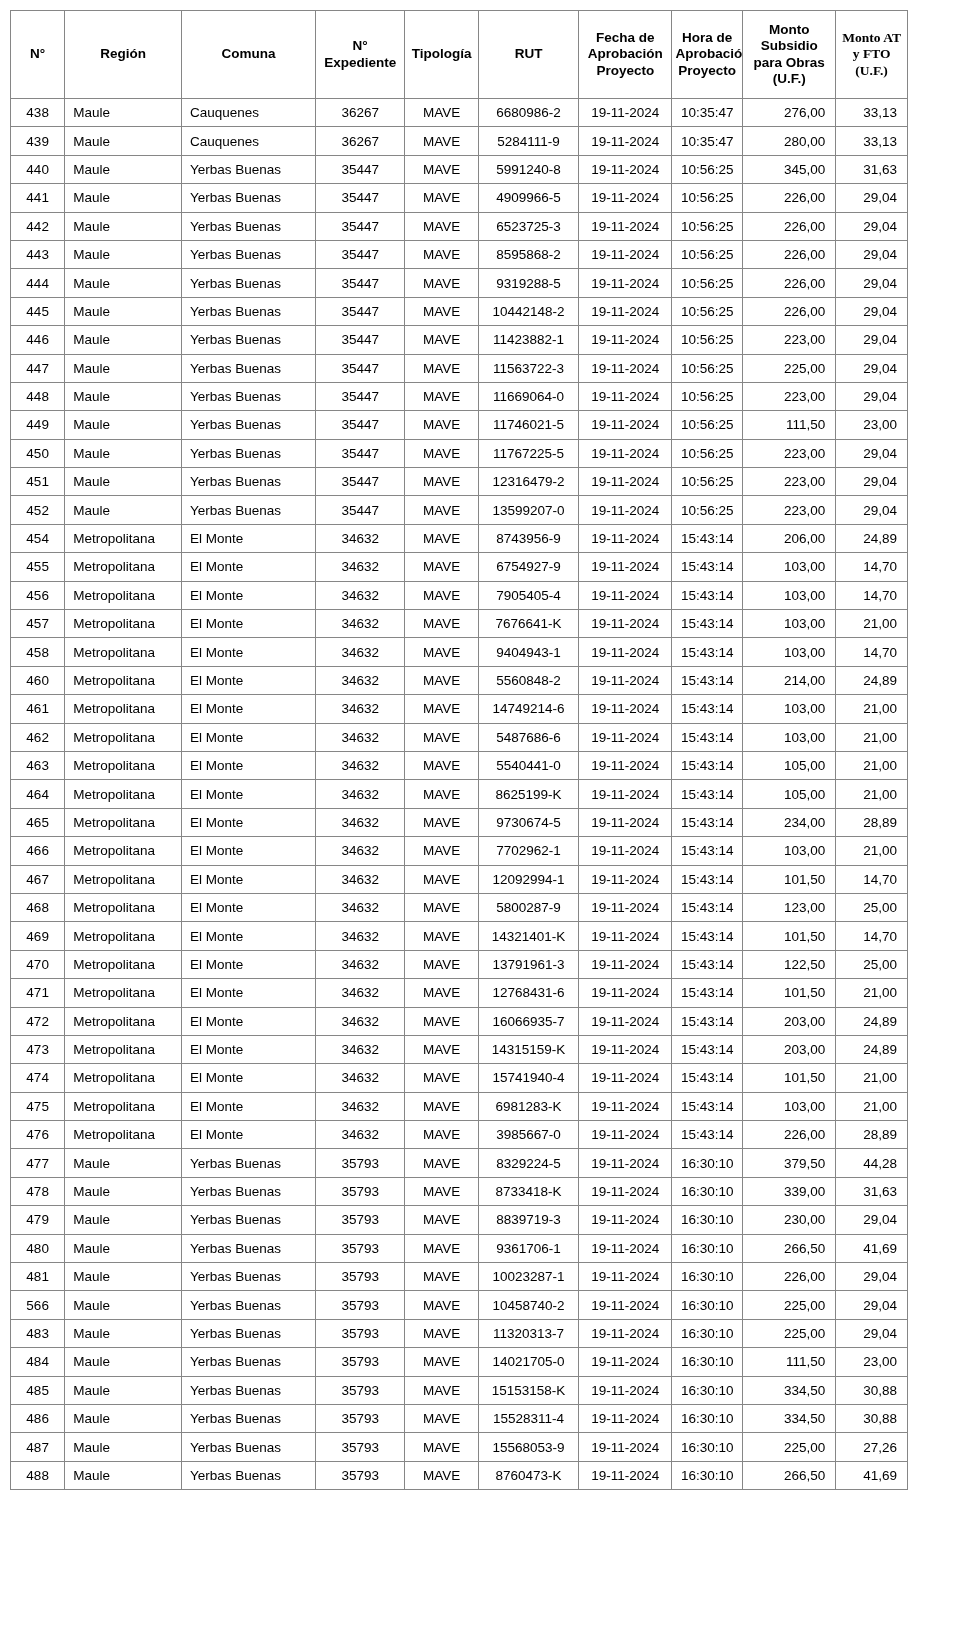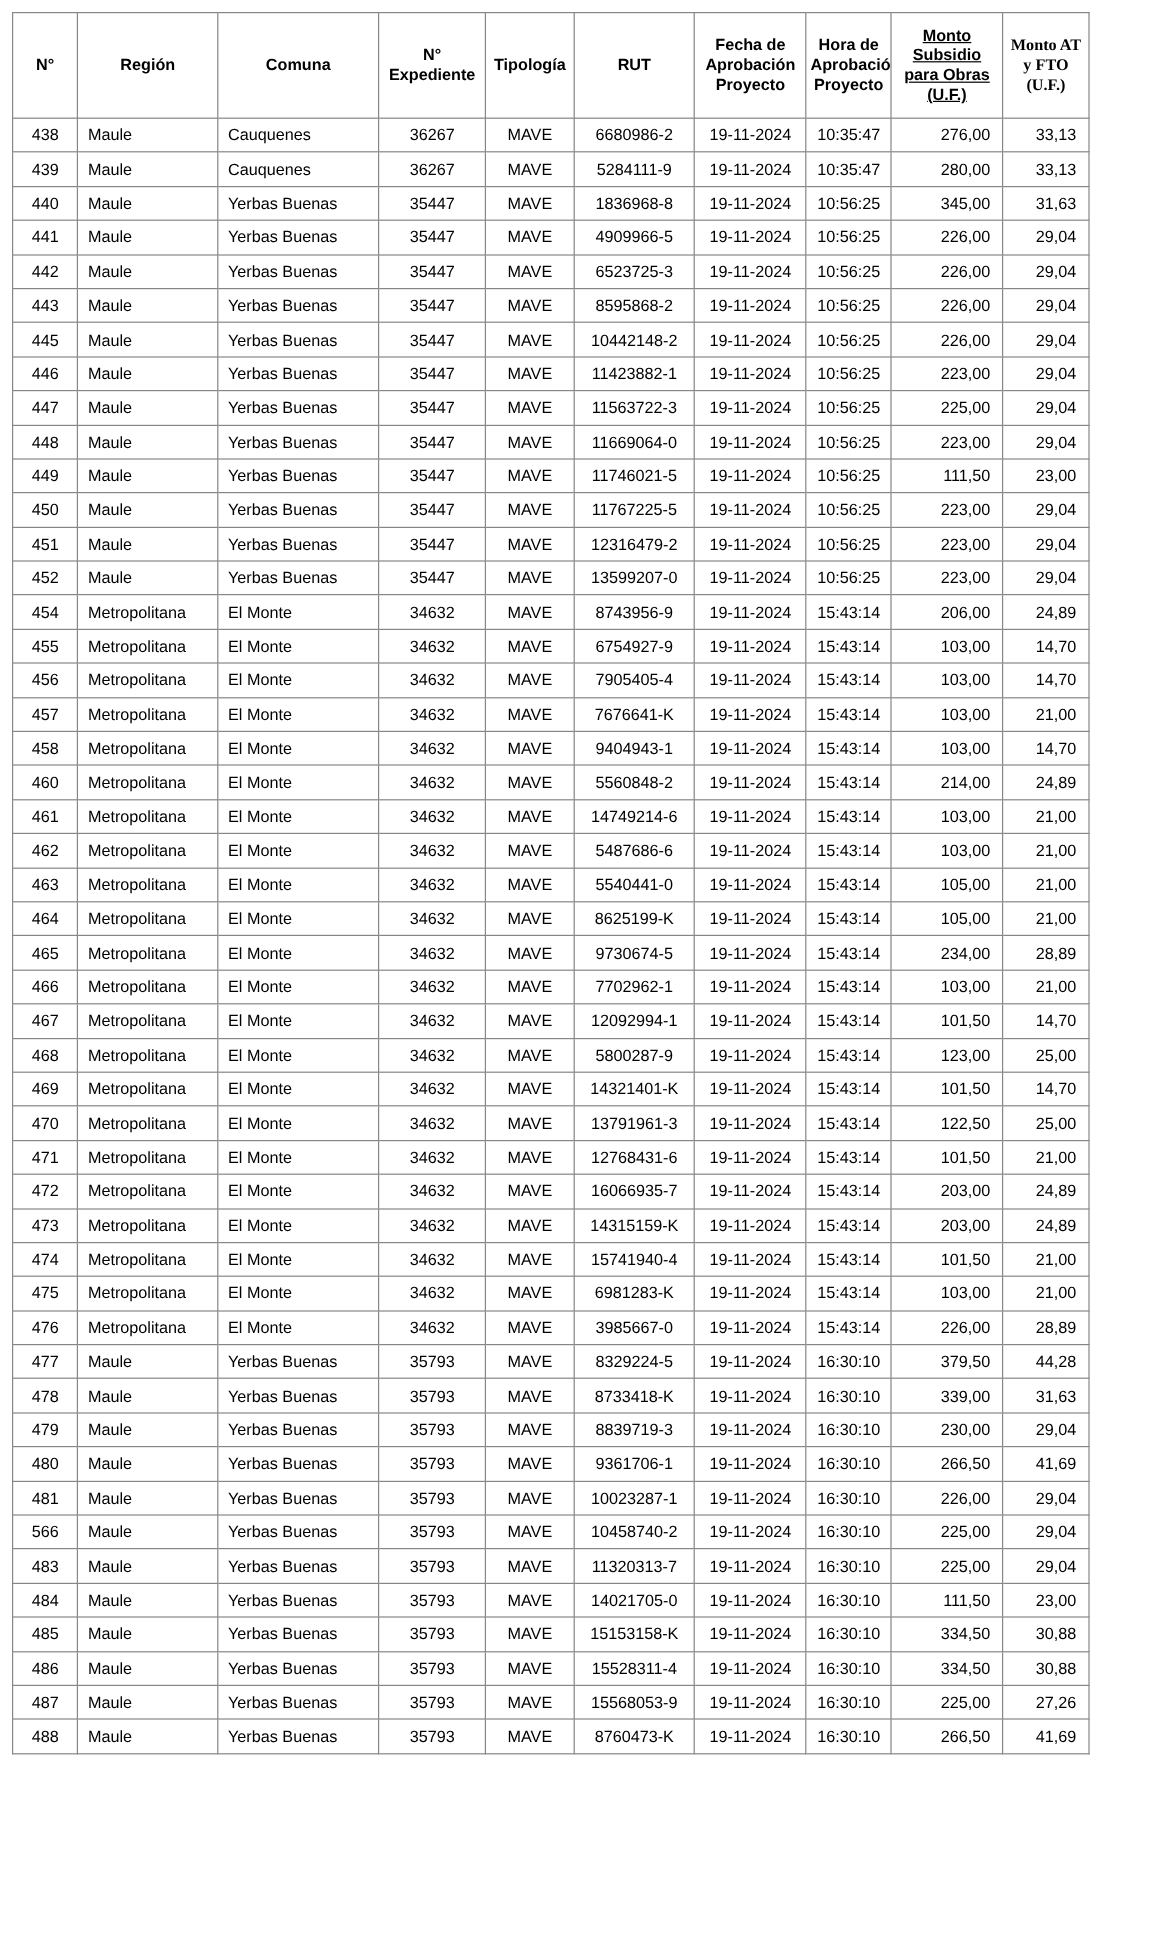--- a/index.html
+++ b/index.html
@@ -47,21 +47,21 @@
   }
   
   .data-table th:nth-child(1)  { width: 53px; }
   .data-table th:nth-child(2)  { width: 114px; }
   .data-table th:nth-child(3)  { width: 131px; }
   .data-table th:nth-child(4)  { width: 87px; }
   .data-table th:nth-child(5)  { width: 72px; }
   .data-table th:nth-child(6)  { width: 98px; }
   .data-table th:nth-child(7)  { width: 91px; }
   .data-table th:nth-child(8)  { width: 69px; }
-  .data-table th:nth-child(9)  { width: 91px; text-decoration: underline; }
+  .data-table th:nth-child(9)  { width: 91px; }
   .data-table th:nth-child(10) { width: 70px; font-family: Liberation Serif, serif; }
   
   .data-table td:nth-child(1) { text-align: center; }
   .data-table td:nth-child(2),
   .data-table td:nth-child(3) { text-align: left; padding-left: 8px; }
   .data-table td:nth-child(4),
   .data-table td:nth-child(5),
   .data-table td:nth-child(6),
   .data-table td:nth-child(7),
   .data-table td:nth-child(8) { text-align: center; }
@@ -111,21 +111,21 @@
           <td>10:35:47</td>
           <td>280,00</td>
           <td>33,13</td>
         </tr>
         <tr>
           <td>440</td>
           <td>Maule</td>
           <td>Yerbas Buenas</td>
           <td>35447</td>
           <td>MAVE</td>
-          <td>1836968-8</td>
+          <td>5991240-8</td>
           <td>19-11-2024</td>
           <td>10:56:25</td>
           <td>345,00</td>
           <td>31,63</td>
         </tr>
         <tr>
           <td>441</td>
           <td>Maule</td>
           <td>Yerbas Buenas</td>
           <td>35447</td>
@@ -148,20 +148,32 @@
           <td>226,00</td>
           <td>29,04</td>
         </tr>
         <tr>
           <td>443</td>
           <td>Maule</td>
           <td>Yerbas Buenas</td>
           <td>35447</td>
           <td>MAVE</td>
           <td>8595868-2</td>
+          <td>19-11-2024</td>
+          <td>10:56:25</td>
+          <td>226,00</td>
+          <td>29,04</td>
+        </tr>
+        <tr>
+          <td>444</td>
+          <td>Maule</td>
+          <td>Yerbas Buenas</td>
+          <td>35447</td>
+          <td>MAVE</td>
+          <td>9319288-5</td>
           <td>19-11-2024</td>
           <td>10:56:25</td>
           <td>226,00</td>
           <td>29,04</td>
         </tr>
         <tr>
           <td>445</td>
           <td>Maule</td>
           <td>Yerbas Buenas</td>
           <td>35447</td>

